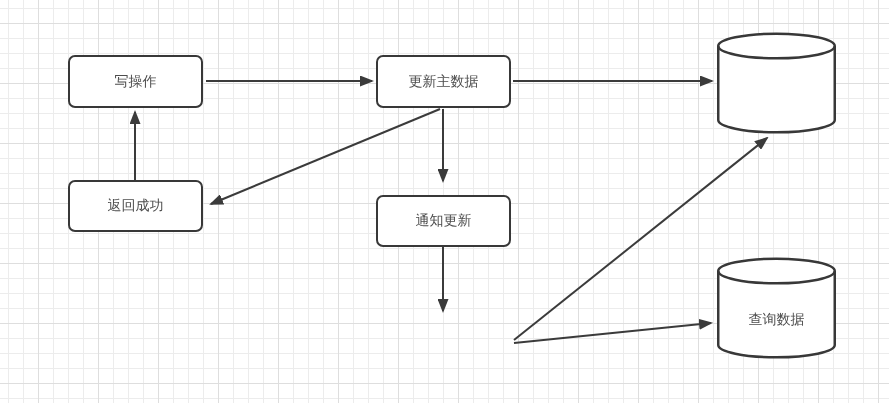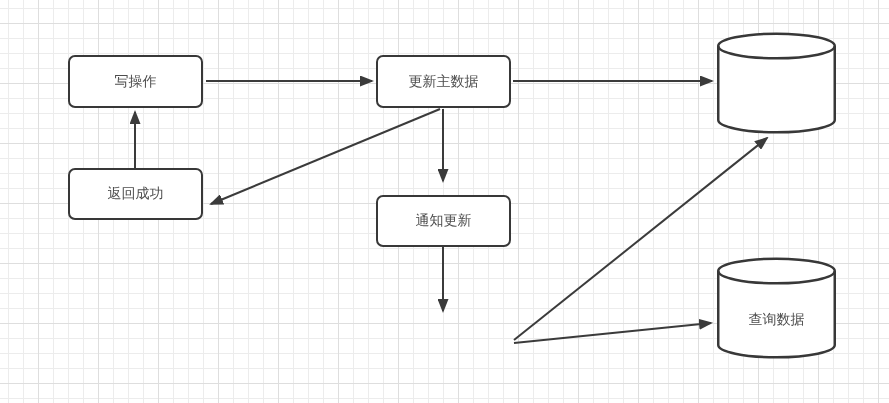--- a/index.html
+++ b/index.html
@@ -79,21 +79,21 @@
   </svg>
 
   <div class="node rect" style="left:68px; top:55px; width:135px; height:53px;">
     <span>写操作</span>
   </div>
 
   <div class="node rect" style="left:376px; top:55px; width:135px; height:53px;">
     <span>更新主数据</span>
   </div>
 
-  <div class="node rect" style="left:68px; top:168px; width:135px; height:52px;font-family:Liberation Mono, monospace;">
+  <div class="node rect" style="left:68px; top:180px; width:135px; height:52px;font-family:Liberation Mono, monospace;">
     <span>返回成功</span>
   </div>
 
   <div class="node rect" style="left:376px; top:195px; width:135px; height:52px;">
     <span>通知更新</span>
   </div>
 
 
   <div class="node cyl" style="left:717px; top:33px; width:119px; height:100px;">
     <svg class="cyl-shape" width="119" height="100" viewBox="0 0 119 100" xmlns="http://www.w3.org/2000/svg">

